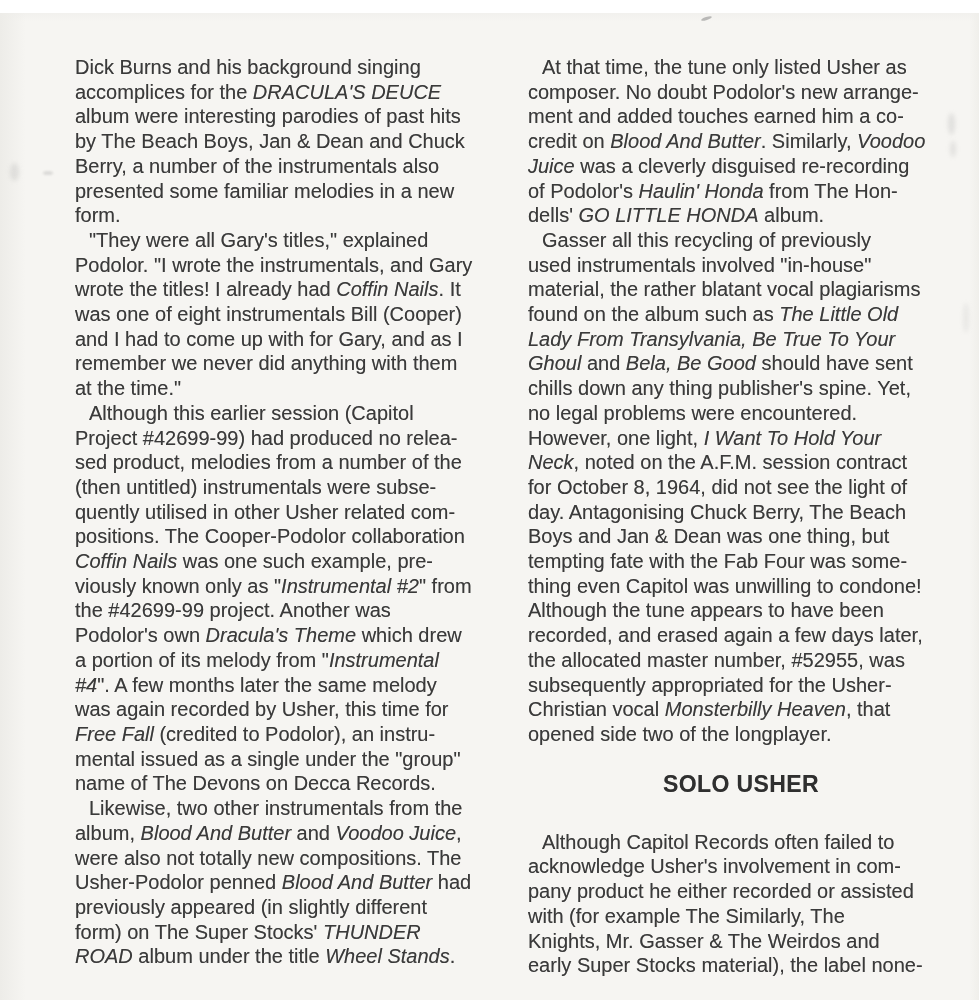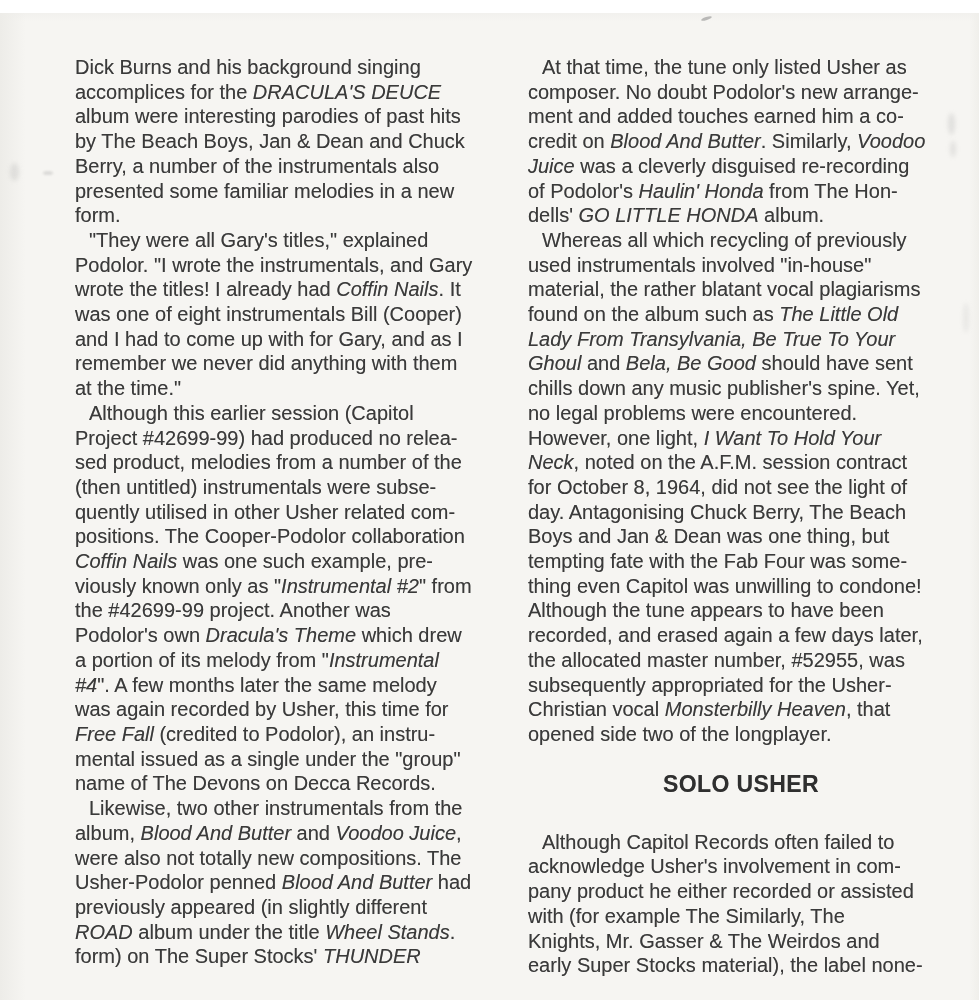--- a/index.html
+++ b/index.html
@@ -97,42 +97,42 @@
         <div class="ln"><span class="it">Free Fall</span><span class="rm"> (credited to Podolor), an instru-</span></div>
         <div class="ln"><span class="rm">mental issued as a single under the "group"</span></div>
         <div class="ln"><span class="rm">name of The Devons on Decca Records.</span></div>
       </div>
       <div class="para">
         <div class="ln indent"><span class="rm">Likewise, two other instrumentals from the</span></div>
         <div class="ln"><span class="rm">album, </span><span class="it">Blood And Butter</span><span class="rm"> and </span><span class="it">Voodoo Juice</span><span class="rm">,</span></div>
         <div class="ln"><span class="rm">were also not totally new compositions. The</span></div>
         <div class="ln"><span class="rm">Usher-Podolor penned </span><span class="it">Blood And Butter</span><span class="rm"> had</span></div>
         <div class="ln"><span class="rm">previously appeared (in slightly different</span></div>
+        <div class="ln"><span class="rm">form) on The Super Stocks' </span><span class="it">THUNDER</span></div>
         <div class="ln"><span class="it">ROAD</span><span class="rm"> album under the title </span><span class="it">Wheel Stands</span><span class="rm">.</span></div>
-        <div class="ln"><span class="rm">form) on The Super Stocks' </span><span class="it">THUNDER</span></div>
       </div>
     </div>
   <div class="col col-right">
       <div class="para">
         <div class="ln indent"><span class="rm">At that time, the tune only listed Usher as</span></div>
         <div class="ln"><span class="rm">composer. No doubt Podolor's new arrange-</span></div>
         <div class="ln"><span class="rm">ment and added touches earned him a co-</span></div>
         <div class="ln"><span class="rm">credit on </span><span class="it">Blood And Butter</span><span class="rm">. Similarly, </span><span class="it">Voodoo</span></div>
         <div class="ln"><span class="it">Juice</span><span class="rm"> was a cleverly disguised re-recording</span></div>
         <div class="ln"><span class="rm">of Podolor's </span><span class="it">Haulin' Honda</span><span class="rm"> from The Hon-</span></div>
         <div class="ln"><span class="rm">dells' </span><span class="it">GO LITTLE HONDA</span><span class="rm"> album.</span></div>
       </div>
       <div class="para">
-        <div class="ln indent"><span class="rm">Whereas all which recycling of previously</span></div>
+        <div class="ln indent"><span class="rm">Gasser all this recycling of previously</span></div>
         <div class="ln"><span class="rm">used instrumentals involved "in-house"</span></div>
         <div class="ln"><span class="rm">material, the rather blatant vocal plagiarisms</span></div>
         <div class="ln"><span class="rm">found on the album such as </span><span class="it">The Little Old</span></div>
         <div class="ln"><span class="it">Lady From Transylvania, Be True To Your</span></div>
         <div class="ln"><span class="it">Ghoul</span><span class="rm"> and </span><span class="it">Bela, Be Good</span><span class="rm"> should have sent</span></div>
-        <div class="ln"><span class="rm">chills down any music publisher's spine. Yet,</span></div>
+        <div class="ln"><span class="rm">chills down any thing publisher's spine. Yet,</span></div>
         <div class="ln"><span class="rm">no legal problems were encountered.</span></div>
         <div class="ln"><span class="rm">However, one light, </span><span class="it">I Want To Hold Your</span></div>
         <div class="ln"><span class="it">Neck</span><span class="rm">, noted on the A.F.M. session contract</span></div>
         <div class="ln"><span class="rm">for October 8, 1964, did not see the light of</span></div>
         <div class="ln"><span class="rm">day. Antagonising Chuck Berry, The Beach</span></div>
         <div class="ln"><span class="rm">Boys and Jan &amp; Dean was one thing, but</span></div>
         <div class="ln"><span class="rm">tempting fate with the Fab Four was some-</span></div>
         <div class="ln"><span class="rm">thing even Capitol was unwilling to condone!</span></div>
         <div class="ln"><span class="rm">Although the tune appears to have been</span></div>
         <div class="ln"><span class="rm">recorded, and erased again a few days later,</span></div>

